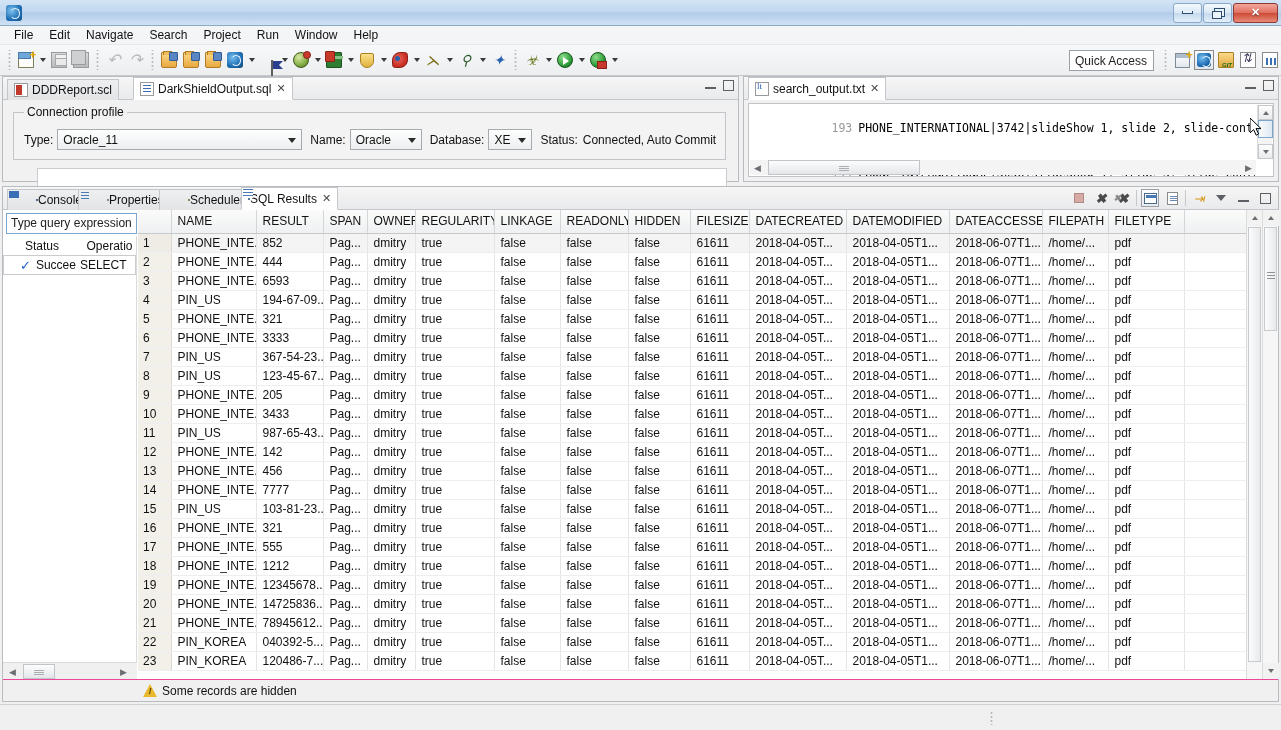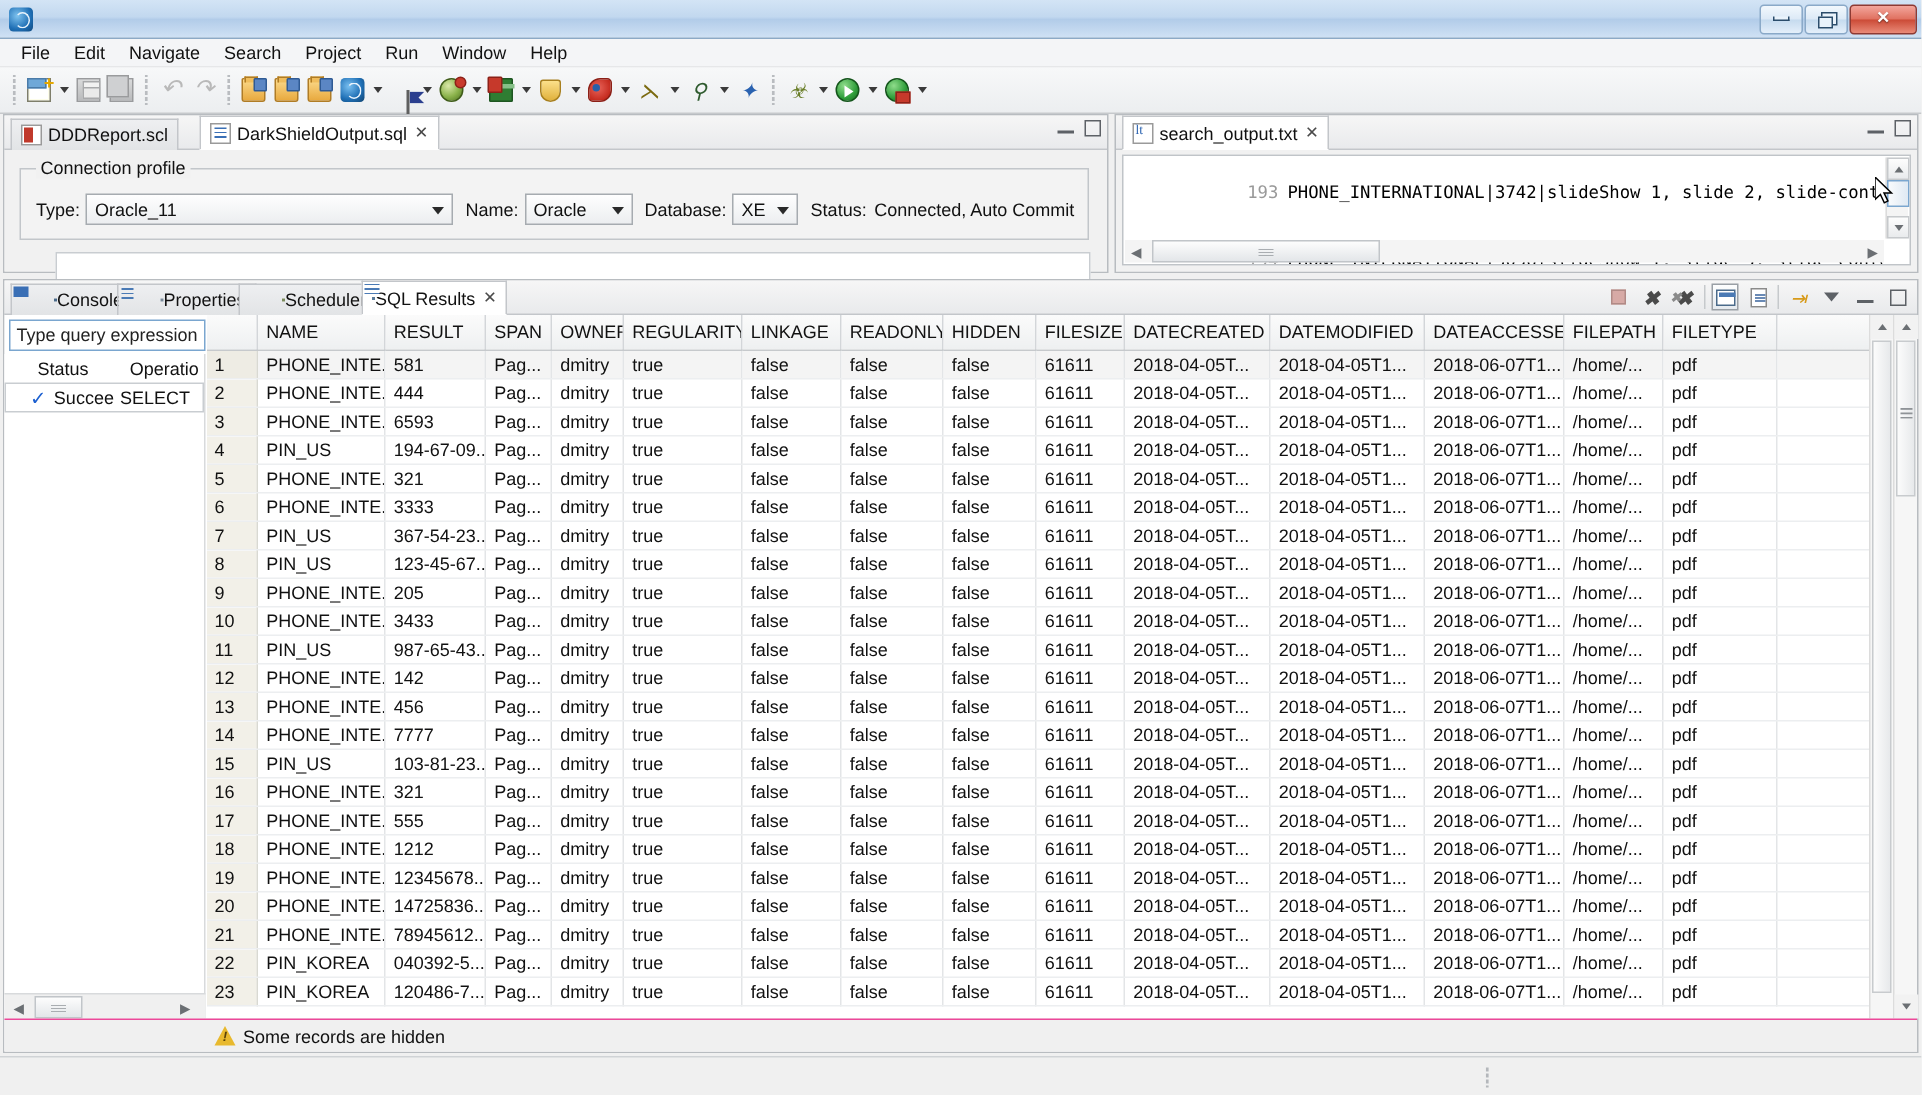--- a/index.html
+++ b/index.html
@@ -411,20 +411,41 @@
   <span class="tb-arrow">
       <i></i>
     </span>
   <span class="tb-btn">
       <i class="ico ico-runext"></i>
     </span>
   <span class="tb-arrow">
       <i></i>
     </span>
 
+  <span class="quick-access">
+    <span class="qa-box">Quick Access</span>
+    <span class="tb-grip"></span>
+    <span class="persp-btn">
+        <i class="persp-open"></i>
+      </span>
+    <span class="persp-btn">
+        <i class="persp-active">
+          <i class="ico ico-swirl" style="width:14px;height:14px;"></i>
+        </i>
+      </span>
+    <span class="persp-btn">
+        <i class="ico ico-git"></i>
+      </span>
+    <span class="persp-btn">
+        <i class="ico ico-sync"></i>
+      </span>
+    <span class="persp-btn">
+        <i class="ico ico-report"></i>
+      </span>
+  </span>
 </div>
 
 <div class="editor-pane" id="left-editor">
   <div class="tabrow">
     <div class="tab inactive" style="left:4px;">
       <span class="tab-ico ico-scl"></span>
       <span>DDDReport.scl</span>
     </div>
     <div class="tab active" style="left:130px;">
       <span class="tab-ico ico-sql"></span>
@@ -618,21 +639,21 @@
             <th>DATEACCESSED</th>
             <th>FILEPATH</th>
             <th>FILETYPE</th>
             <th></th>
           </tr>
         </thead>
         <tbody id="grid-body">
             <tr class="sel r0">
               <td class="rownum">1</td>
               <td>PHONE_INTE...</td>
-              <td>581</td>
+              <td>852</td>
               <td>Pag...</td>
               <td>dmitry</td>
               <td>true</td>
               <td>false</td>
               <td>false</td>
               <td>false</td>
               <td>61611</td>
               <td>2018-04-05T...</td>
               <td>2018-04-05T1...</td>
               <td>2018-06-07T1...</td>

